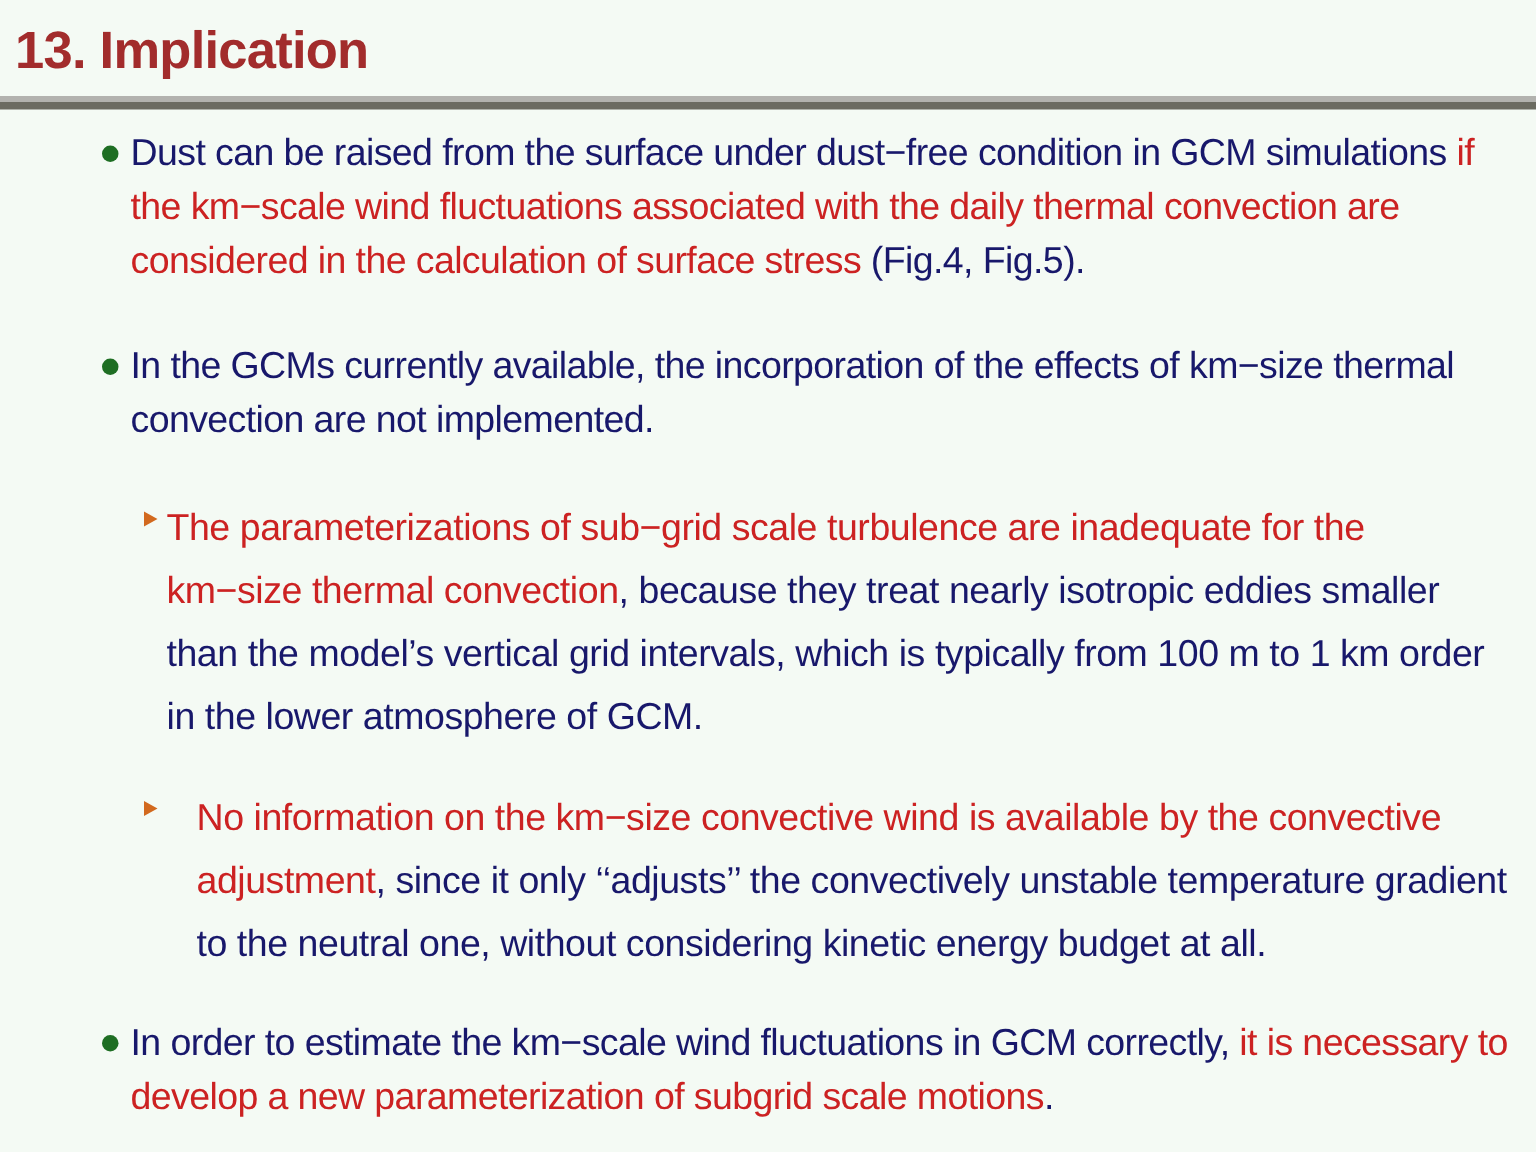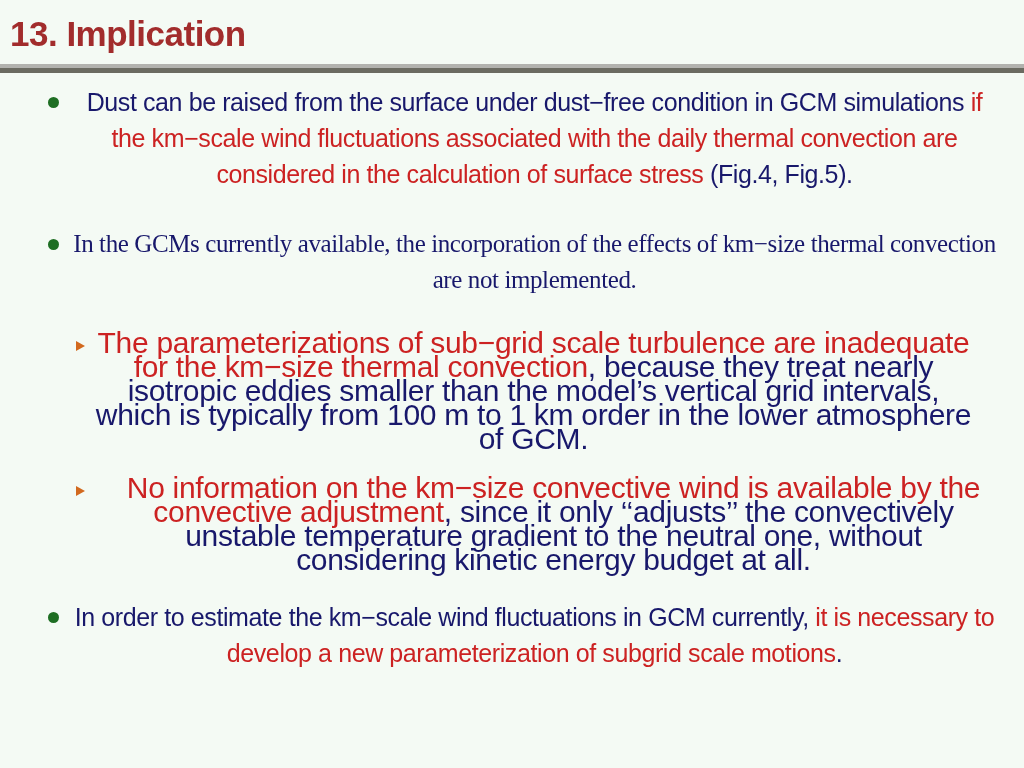--- a/index.html
+++ b/index.html
@@ -16,21 +16,21 @@
     font-size: 35px;
     line-height: 60px;
     font-weight: bold;
     letter-spacing: -0.5px;
     color: var(--title, #a22c2c);
   }
   .rule { width: 1024px; }
   .rule-top    { height: 4px; background: var(--rule-light, #b2b2ae); }
   .rule-bottom { height: 5px; background: var(--rule-dark, #6b6b61); }
 
-  .content { padding-left: 48px; text-align: center; }
+  .content { padding-left: 68px; }
 
   .bullet { display: flex; align-items: flex-start; }
 
   .dot {
     flex: 0 0 auto;
     width: 11px; height: 11px;
     border-radius: 50%;
     background: var(--bullet-dot, #1e6e23);
     margin-top: 13px;
     margin-right: 8px;
@@ -46,32 +46,32 @@
   }
 
   .btext { margin: 0; color: var(--body-text, #18186b); }
   .btext.main {
     font-size: 25px;
     line-height: 36px;
     letter-spacing: -0.4px;
     max-width: 935px;
   }
   .btext.sub {
-    font-size: 30px;
-    line-height: 24px;
+    font-size: 25px;
+    line-height: 42px;
     letter-spacing: -0.3px;
     max-width: 885px;
   }
   .seg.body     { color: var(--body-text, #18186b); }
   .seg.emphasis { color: var(--emphasis, #cc2222); }
 
   .level2 { margin-left: 28px; }
 
   .b1 { margin-top: 11px; }
-  .b2 { margin-top: 34px; font-family: Liberation Serif, serif; }
+  .b2 { margin-top: 34px; }
   .b3 { margin-top: 33px; }
   .b4 { margin-top: 25px; gap: 20px; }
   .b5 { margin-top: 27px; }
   .b6 { margin-top: 33px; }
 </style>
 </head>
 <body>
 
 <div class="slide">
 
@@ -99,18 +99,18 @@
       <p class="btext sub"><span class="seg emphasis">The parameterizations of sub−grid scale turbulence are inadequate for the km−size thermal convection</span><span class="seg body">, because they treat nearly isotropic eddies smaller than the model’s vertical grid intervals, which is typically from 100 m to 1 km order in the lower atmosphere of GCM.</span></p>
     </div>
 
     <div class="bullet level2 b4">
       <span class="arrow"></span>
       <p class="btext sub"><span class="seg emphasis">No information on the km−size convective wind is available by the convective adjustment</span><span class="seg body">, since it only ‘‘adjusts’’ the convectively unstable temperature gradient to the neutral one, without considering kinetic energy budget at all.</span></p>
     </div>
 
     <div class="bullet level1 b5">
       <span class="dot"></span>
-      <p class="btext main"><span class="seg body">In order to estimate the km−scale wind fluctuations in GCM currently, </span><span class="seg emphasis">it is necessary to develop a new parameterization of subgrid scale motions</span><span class="seg body">.</span></p>
+      <p class="btext main"><span class="seg body">In order to estimate the km−scale wind fluctuations in GCM correctly, </span><span class="seg emphasis">it is necessary to develop a new parameterization of subgrid scale motions</span><span class="seg body">.</span></p>
     </div>
 
 
   </div>
 </div>
 
 </body></html>

